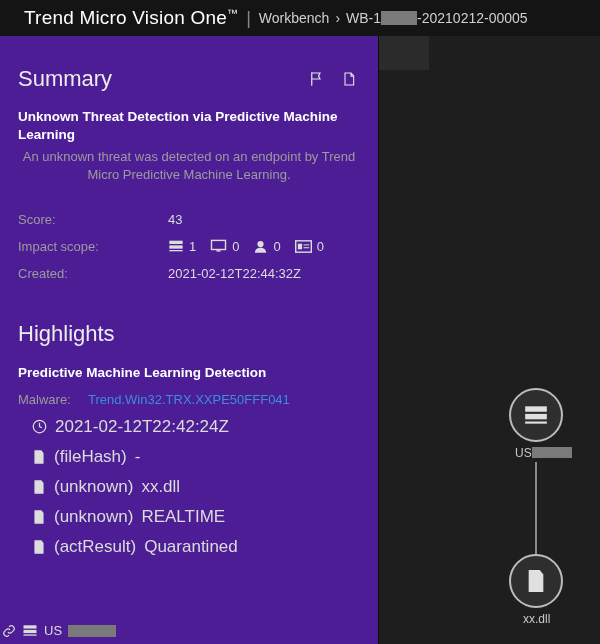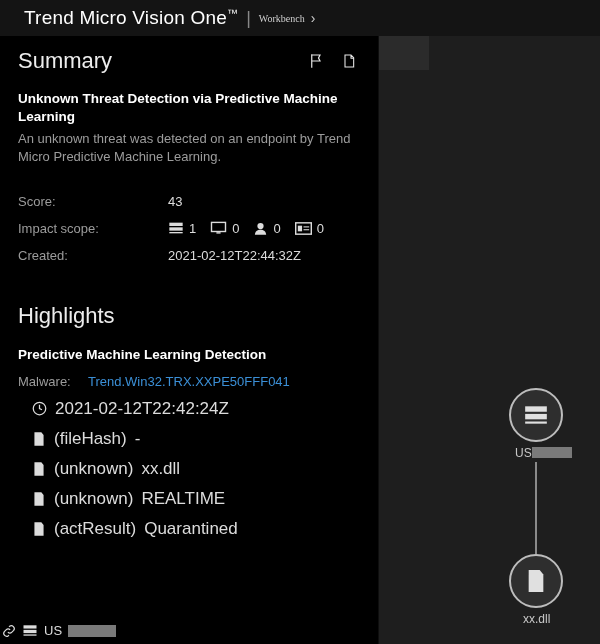--- a/index.html
+++ b/index.html
@@ -19,38 +19,38 @@
     white-space: nowrap;
   }
   .app-title {
     color: #ffffff;
     font-size: 19px;
     font-weight: 300;
     letter-spacing: 0.2px;
   }
   .tm { font-size: 11px; vertical-align: super; }
   .crumb-sep { color: #888; margin: 0 8px; font-size: 18px; font-weight: 200; }
-  .crumb { color: #cfcfcf; font-size: 10px; font-family: Liberation Serif, serif; }
+  .crumb { color: #cfcfcf; font-size: 14px; }
   .crumb-arrow { color: #cfcfcf; margin: 0 6px; font-size: 14px; }
   .crumb-id { color: #cfcfcf; font-size: 14px; }
   .redact-h {
     display: inline-block;
     width: 36px; height: 14px;
     background: #7a7a7a;
     vertical-align: -2px;
   }
 
   .body {
     display: flex;
     height: calc(644px - 36px);
   }
   .left {
     width: 378px;
-    background: #000000;
-    padding: 12px 18px 0 18px;
+    background: #4c1d95;
+    padding: 30px 18px 0 18px;
     overflow: hidden;
     position: relative;
   }
   .right {
     flex: 1;
     background: #1e1e1e;
     position: relative;
     border-left: 1px solid #0e0e0e;
   }
   .right-tabbar {
@@ -86,20 +86,21 @@
     font-weight: 600;
     font-size: 13.5px;
     line-height: 1.35;
     margin-bottom: 4px;
   }
   .alert-desc {
     color: #9c9c9c;
     font-size: 13px;
     line-height: 1.35;
     margin-bottom: 22px;
+    text-align: center;
   }
 
   .kv-table { width: 100%; }
   .kv-row { display: flex; padding: 6px 0; font-size: 13px; }
   .kv-key { width: 150px; color: #9c9c9c; }
   .kv-val { color: #dcdcdc; display: flex; align-items: center; gap: 14px; }
   .scope-item { display: inline-flex; align-items: center; gap: 5px; color: #dcdcdc; }
   .scope-item svg { fill: #dcdcdc; }
 
   .highlights-title {
@@ -169,20 +170,23 @@
 </head>
 <body>
 
 <div class="header">
   <span class="app-title">
     <span>Trend Micro Vision One</span><span class="tm">™</span>
   </span>
   <span class="crumb-sep">|</span>
   <span class="crumb">Workbench</span>
   <span class="crumb-arrow">›</span>
+  <span class="crumb-id">
+    <span>WB-1</span><span class="redact-h"></span><span>-20210212-00005</span>
+  </span>
 </div>
 
 <div class="body">
 
   <div class="left">
 
     <div class="summary-head">
       <div class="summary-title">Summary</div>
       <span class="head-icon">
         <svg width="18" height="18" viewBox="0 0 24 24">

